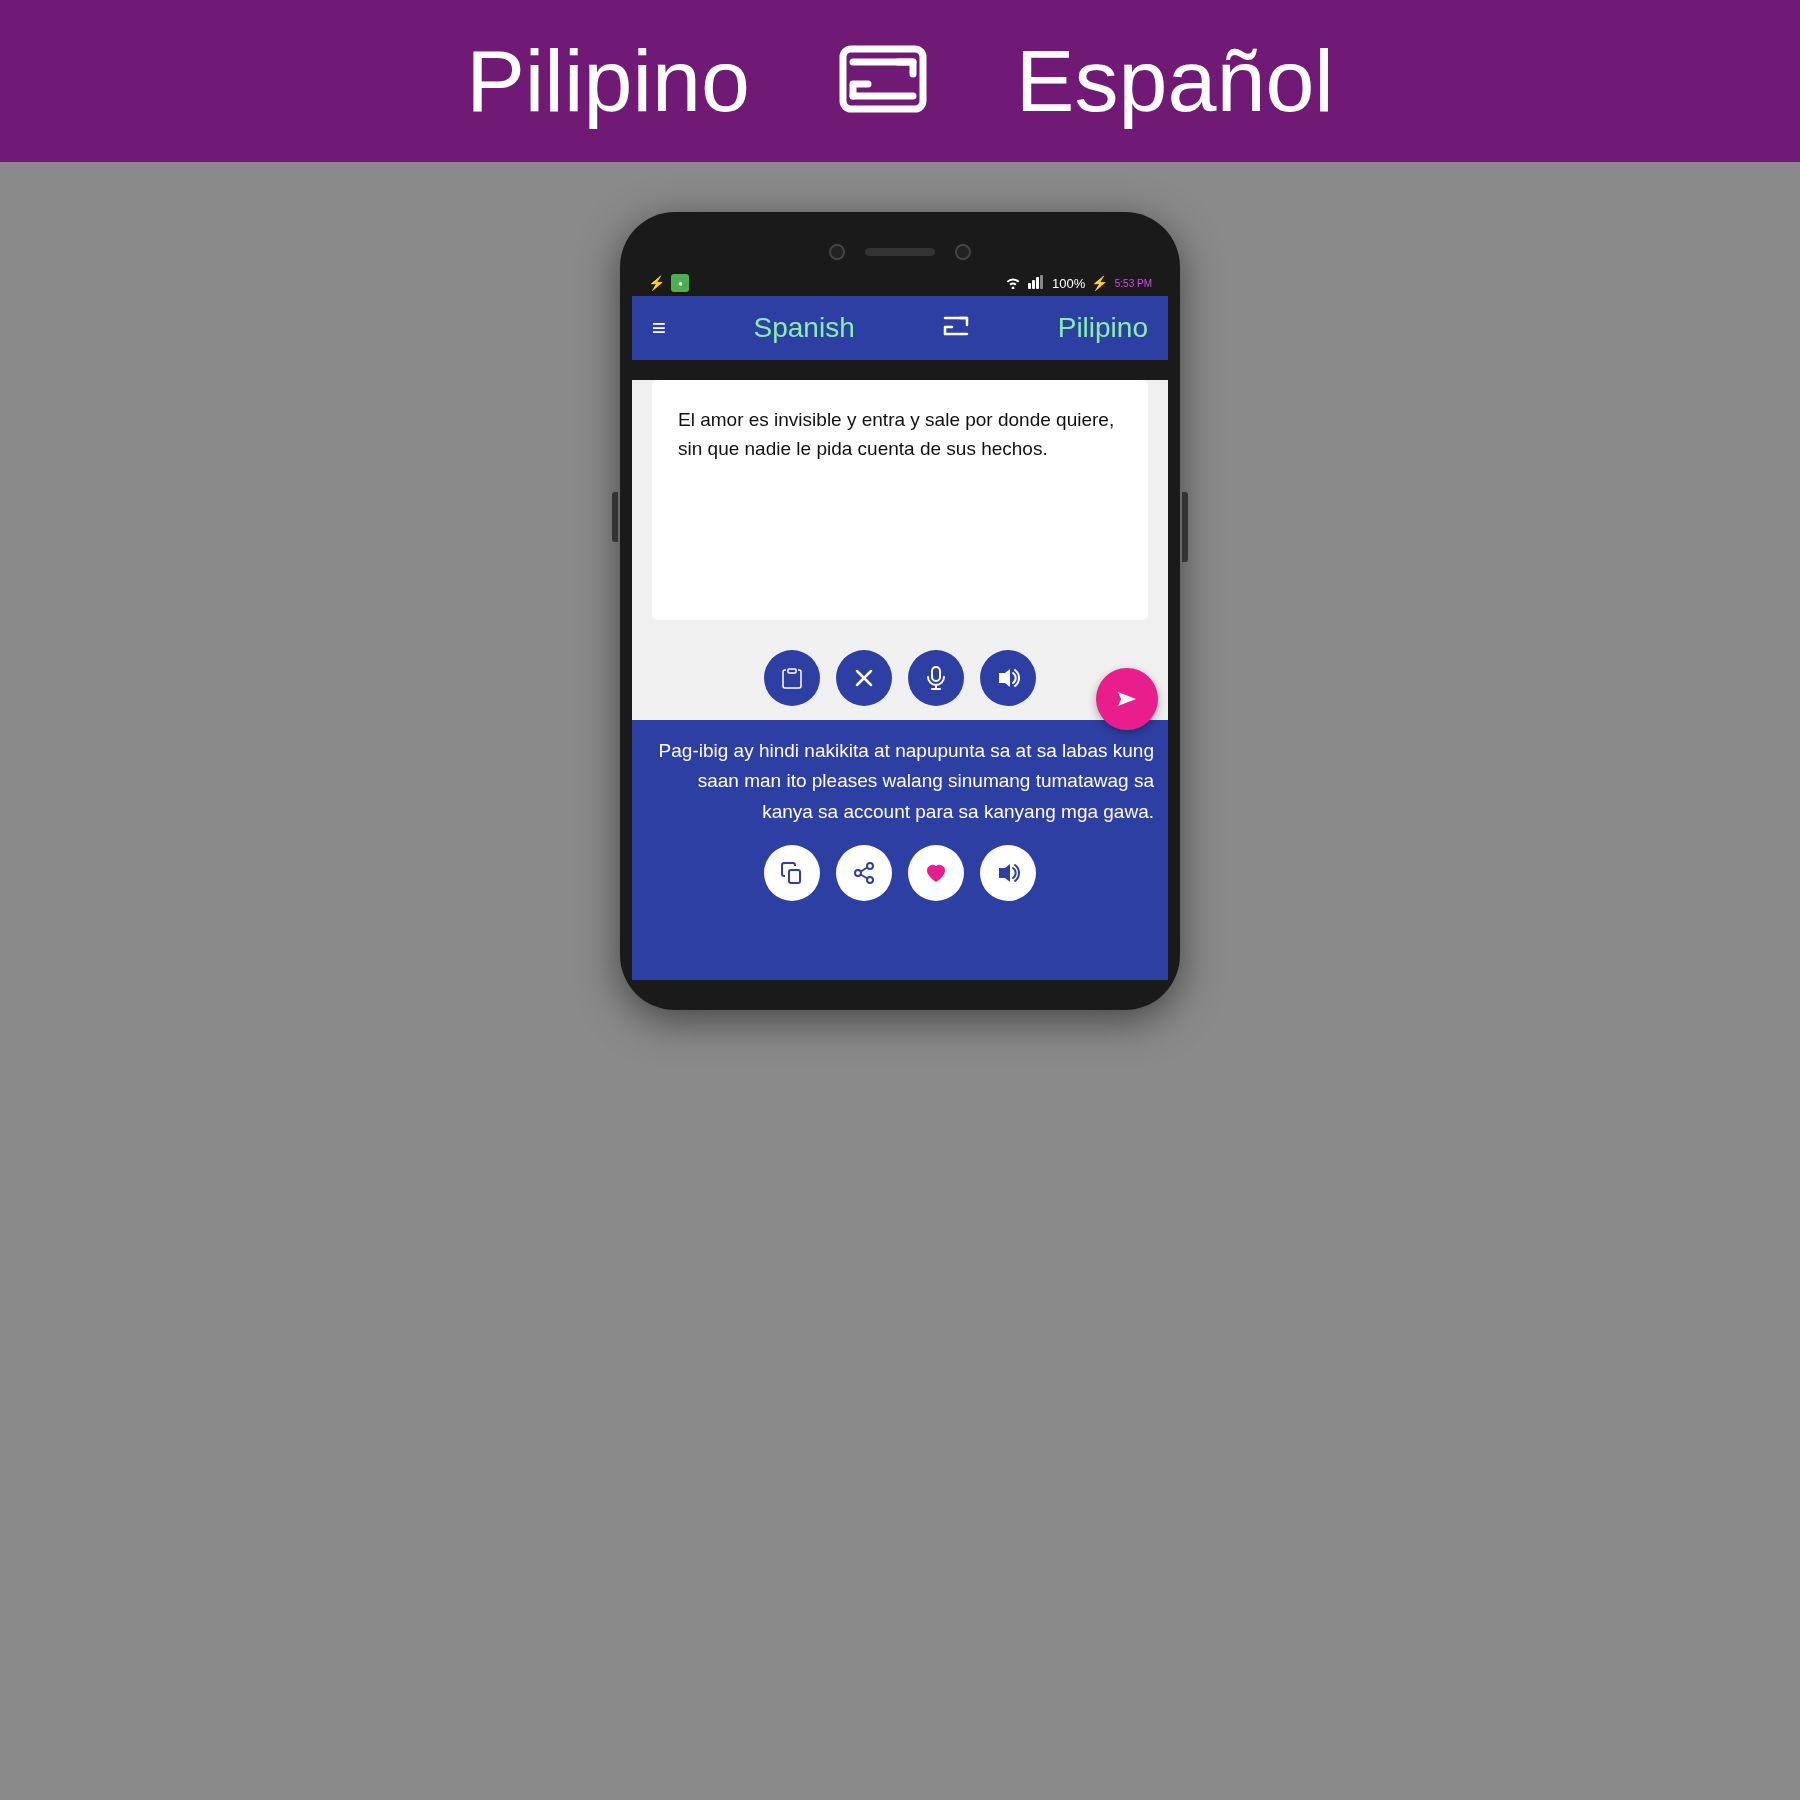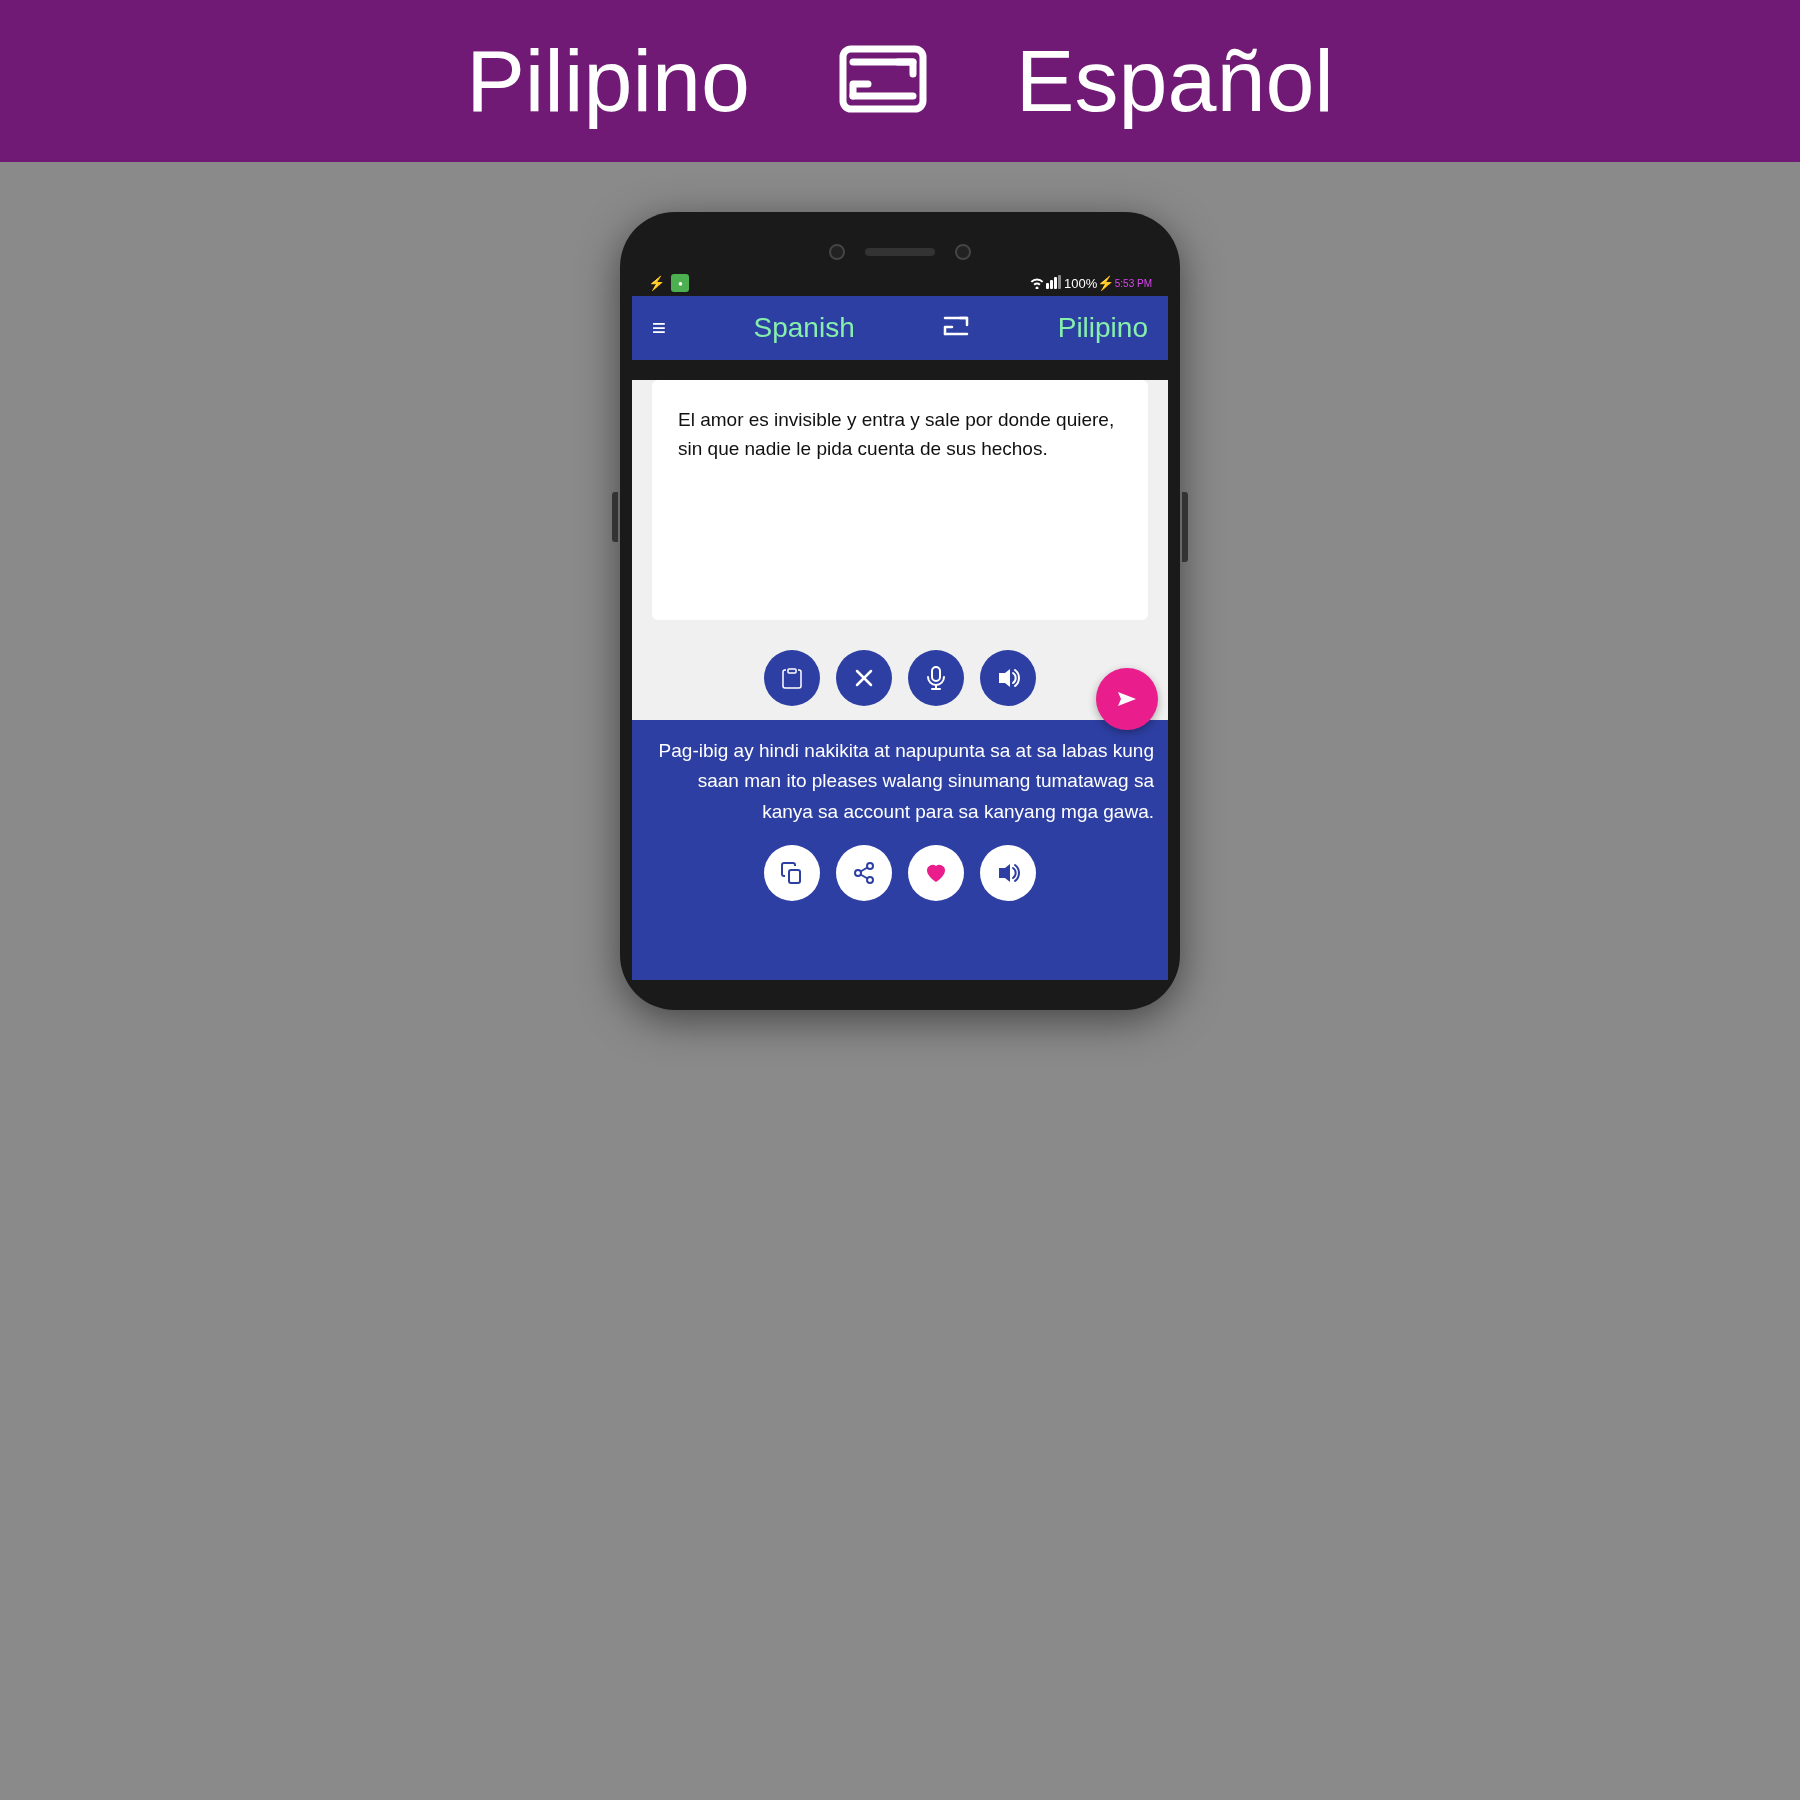--- a/index.html
+++ b/index.html
@@ -96,20 +96,21 @@
       background: #4caf50;
       border-radius: 3px;
       display: flex;
       align-items: center;
       justify-content: center;
     }
 
     .status-right {
       display: flex;
       align-items: center;
+      gap: 6px;
       font-size: 14px;
     }
 
     
     .app-bar {
       background-color: #2e3fa3;
       display: flex;
       align-items: center;
       justify-content: space-between;
       padding: 16px 20px;

